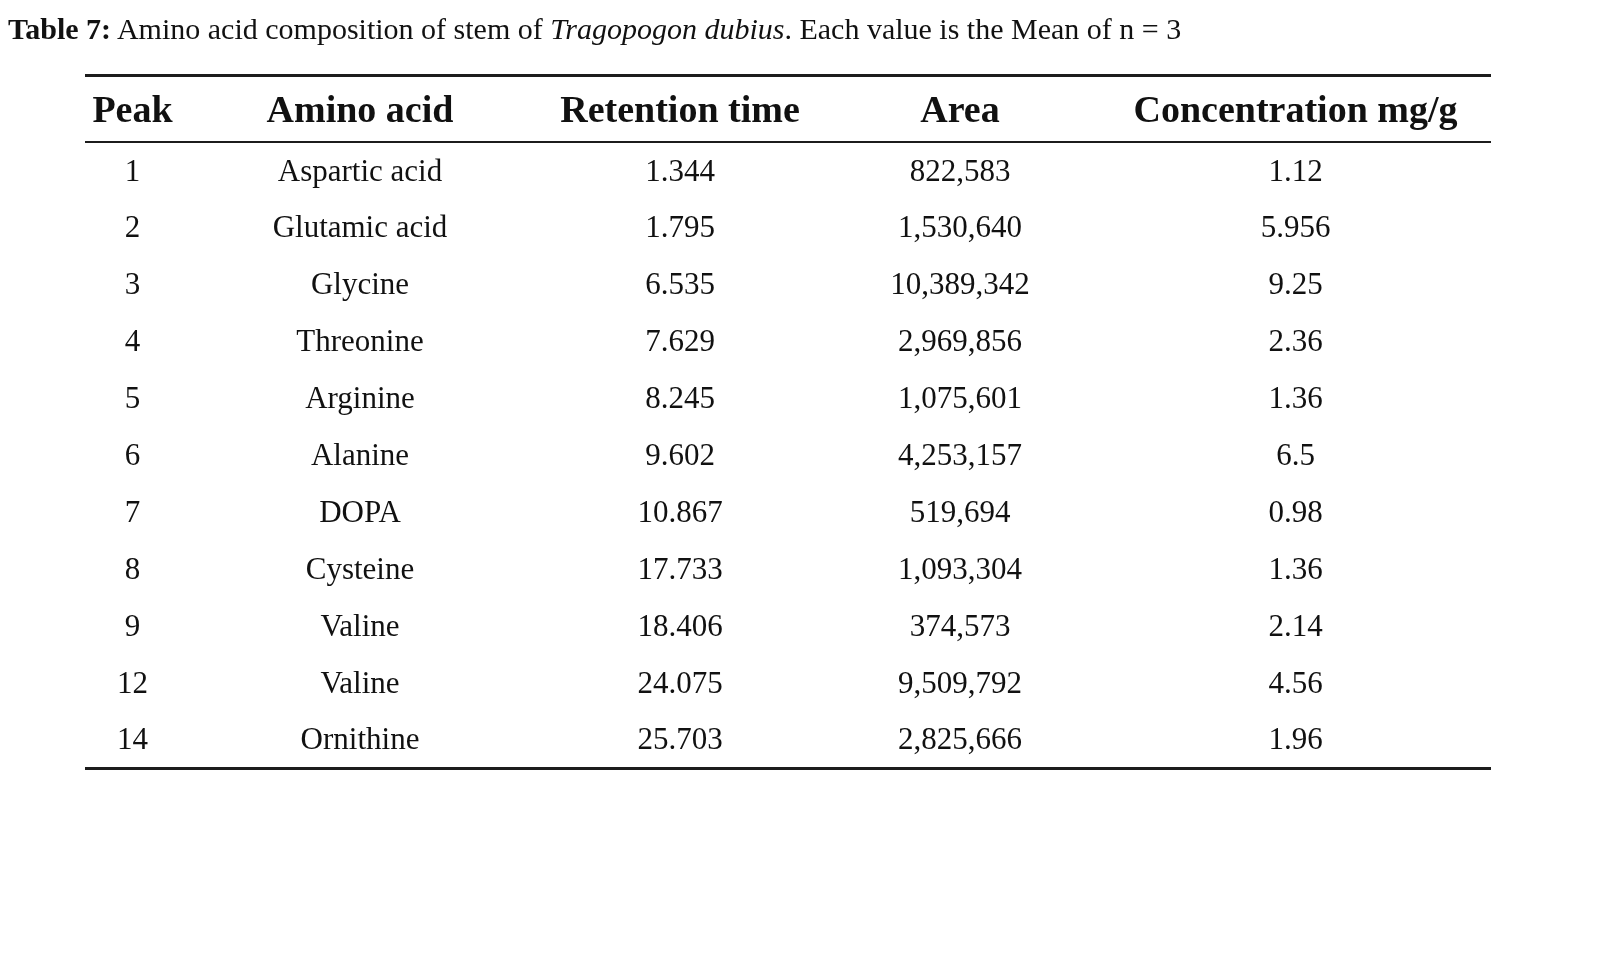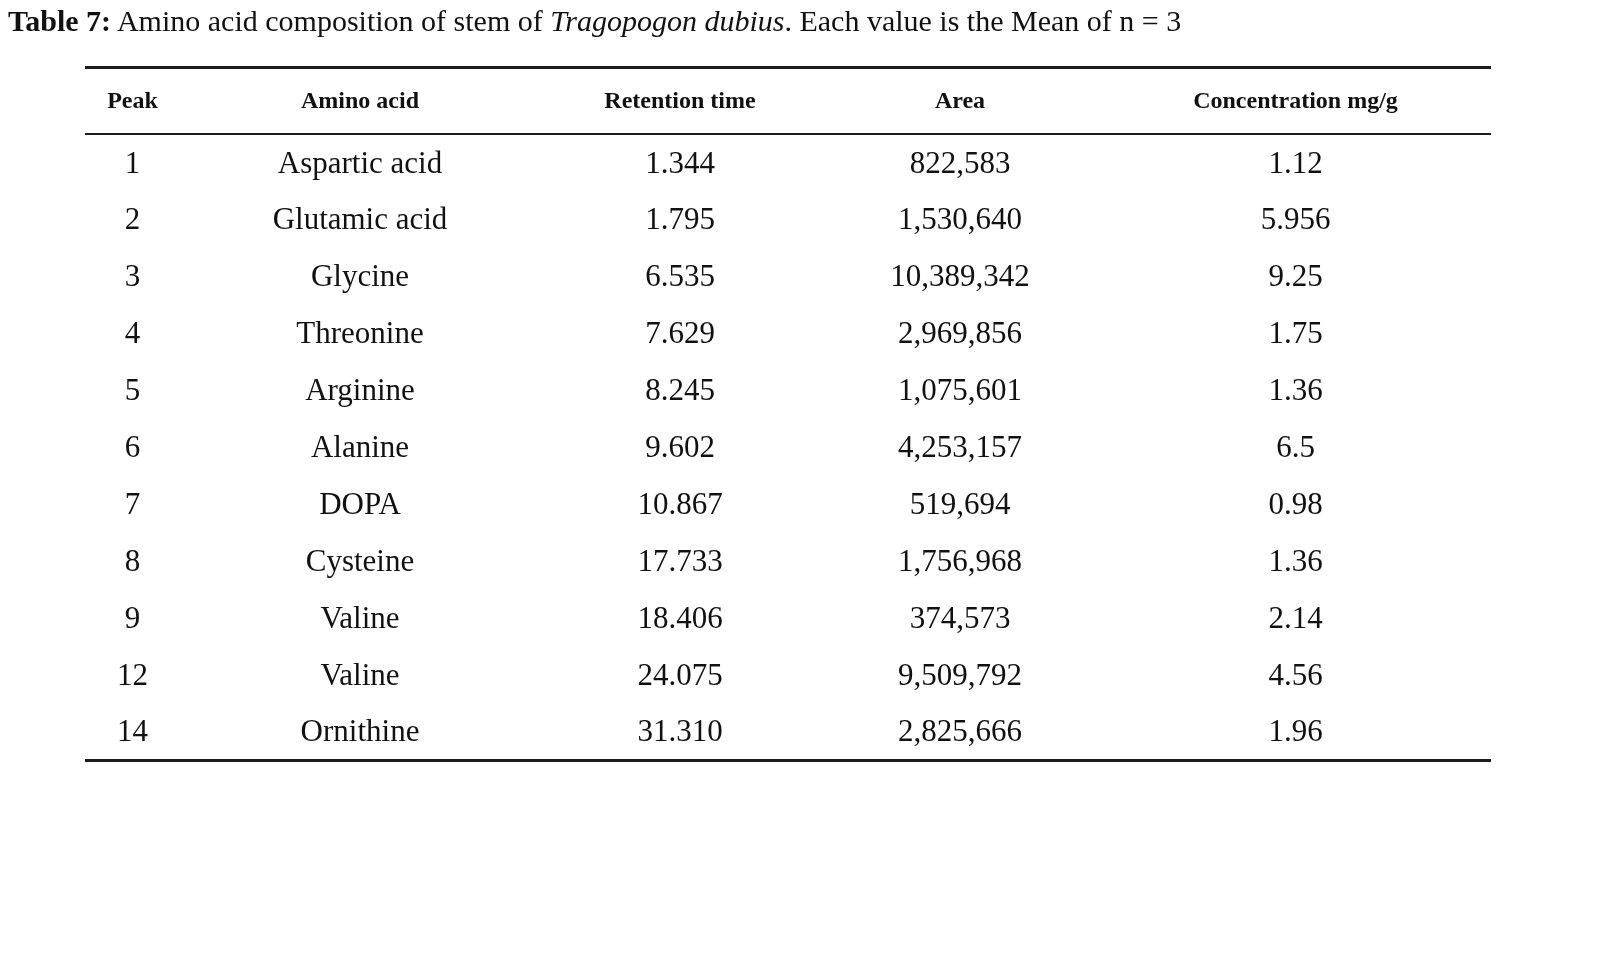--- a/index.html
+++ b/index.html
@@ -6,21 +6,21 @@
   html, body { background: #ffffff; }
   .page {
     width: 1598px;
     height: 980px;
     background: #ffffff;
     font-family: "Liberation Serif", "DejaVu Serif", serif;
     color: #111111;
     overflow: hidden;
   }
   .caption {
-    padding: 0 10px 0 8px;
+    padding: 8px 10px 0 8px;
     font-size: 30px;
     line-height: 42px;
     color: #111111;
     white-space: nowrap;
   }
   .caption .cap-label { font-weight: bold; }
   .caption .cap-italic { font-style: italic; }
   table.data-table {
     margin: 24px 0 0 85px;
     width: 1406px;
@@ -30,21 +30,21 @@
     color: #111111;
     border-top: 3px solid #1c1c1c;
     border-bottom: 3px solid #1c1c1c;
   }
   table.data-table thead th {
     font-weight: bold;
     height: 66px;
     text-align: center;
     vertical-align: middle;
     border-bottom: 2px solid #1c1c1c;
-    font-size: 24px;
+    font-size: 38px;
   }
   table.data-table tbody td {
     height: 57px;
     text-align: center;
     vertical-align: middle;
     font-size: 31px;
   }
   col.c-peak   { width: 95px; }
   col.c-amino  { width: 360px; }
   col.c-rt     { width: 280px; }
@@ -97,21 +97,21 @@
         <td>Glycine</td>
         <td>6.535</td>
         <td>10,389,342</td>
         <td>9.25</td>
       </tr>
       <tr>
         <td>4</td>
         <td>Threonine</td>
         <td>7.629</td>
         <td>2,969,856</td>
-        <td>1.75</td>
+        <td>2.36</td>
       </tr>
       <tr>
         <td>5</td>
         <td>Arginine</td>
         <td>8.245</td>
         <td>1,075,601</td>
         <td>1.36</td>
       </tr>
       <tr>
         <td>6</td>
@@ -124,40 +124,40 @@
         <td>7</td>
         <td>DOPA</td>
         <td>10.867</td>
         <td>519,694</td>
         <td>0.98</td>
       </tr>
       <tr>
         <td>8</td>
         <td>Cysteine</td>
         <td>17.733</td>
-        <td>1,756,968</td>
+        <td>1,093,304</td>
         <td>1.36</td>
       </tr>
       <tr>
         <td>9</td>
         <td>Valine</td>
         <td>18.406</td>
         <td>374,573</td>
         <td>2.14</td>
       </tr>
       <tr>
         <td>12</td>
         <td>Valine</td>
         <td>24.075</td>
         <td>9,509,792</td>
         <td>4.56</td>
       </tr>
       <tr>
         <td>14</td>
         <td>Ornithine</td>
-        <td>31.310</td>
+        <td>25.703</td>
         <td>2,825,666</td>
         <td>1.96</td>
       </tr>
     </tbody>
   </table>
 
 </div>
 
 </body></html>

